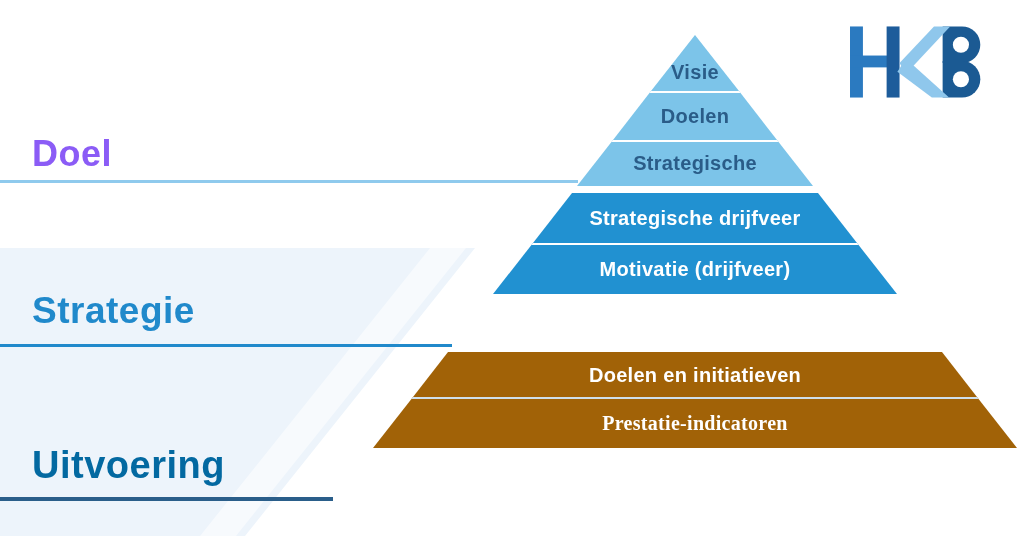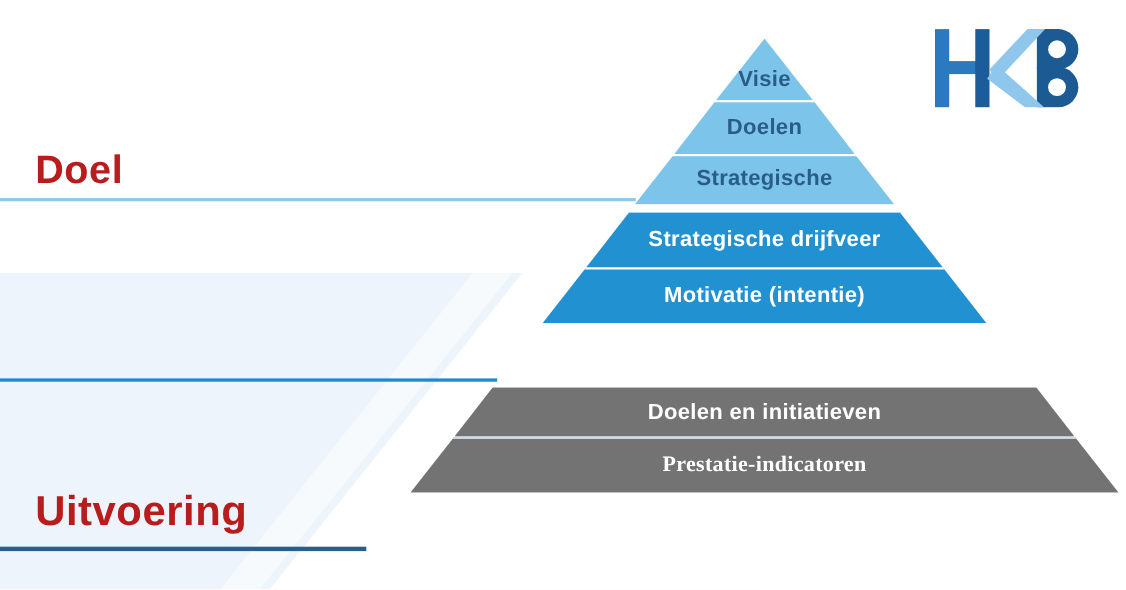--- a/index.html
+++ b/index.html
@@ -11,37 +11,37 @@
   .bg-band{
     position:absolute;inset:0;background:#edf4fb;
     clip-path:polygon(0 248px,475px 248px,245px 536px,0 536px);
   }
   .bg-stripe{
     position:absolute;inset:0;background:rgba(255,255,255,.55);
     clip-path:polygon(430px 248px,466px 248px,236px 536px,200px 536px);
   }
   
   .level-label{position:absolute;left:32px;font-weight:bold;letter-spacing:.5px;line-height:1;}
-  .label-doel{top:136px;font-size:36px;color:#b91c1c;}
+  .label-doel{top:136px;font-size:36px;color:#8b5cf6;}
   .label-strategie{top:292px;font-size:37px;color:#2089cb;}
-  .label-uitvoering{top:446px;font-size:38px;color:#b91c1c;}
+  .label-uitvoering{top:446px;font-size:38px;color:#0369a1;}
   .level-line{position:absolute;left:0;}
   .line-doel{top:180px;width:578px;height:3px;background:#8fcaed;}
   .line-strategie{top:344px;width:452px;height:3px;background:#2089cb;}
   .line-uitvoering{top:497px;width:333px;height:4px;background:#2a5e8a;}
   
   .row{position:absolute;left:0;width:1024px;}
   .row-label{
     position:absolute;left:695px;top:50%;transform:translate(-50%,-50%);
     font-weight:bold;font-size:20px;letter-spacing:.3px;white-space:nowrap;
   }
   .row.apex .row-label{top:auto;bottom:7px;transform:translateX(-50%);}
   .light{background:#7cc4e9;}
   .medium{background:#2191d1;}
-  .dark{background:#737373;}
+  .dark{background:#a16207;}
   .light .row-label{color:#2a5c88;}
   .medium .row-label,.dark .row-label{color:#ffffff;}
   .sep::before{content:"";position:absolute;left:0;right:0;top:0;height:2px;background:#ffffff;}
   .dark.sep::before{background:#cfdfeb;}
   .r1{top:35px;height:56px;clip-path:polygon(695px 0,739px 56px,651px 56px);}
   .r2{top:91px;height:49px;clip-path:polygon(651px 0,739px 0,777px 49px,613px 49px);}
   .r3{top:140px;height:46px;clip-path:polygon(613px 0,777px 0,813px 46px,577px 46px);}
   .r4{top:193px;height:50px;clip-path:polygon(572px 0,818px 0,857px 50px,533px 50px);}
   .r5{top:243px;height:51px;clip-path:polygon(533px 0,857px 0,897px 51px,493px 51px);}
   .r6{top:294px;height:51px;clip-path:polygon(493px 0,897px 0,937px 51px,453px 51px);}
@@ -55,40 +55,41 @@
 <body>
 
 <div class="stage">
 
   <div class="bg-band"></div>
   <div class="bg-stripe"></div>
 
   <div class="level-label label-doel">Doel</div>
   <div class="level-line line-doel"></div>
 
+  <div class="level-label label-strategie">Strategie</div>
   <div class="level-line line-strategie"></div>
 
   <div class="level-label label-uitvoering">Uitvoering</div>
   <div class="level-line line-uitvoering"></div>
 
   <div class="row apex light r1">
     <span class="row-label">Visie</span>
   </div>
   <div class="row light sep r2">
     <span class="row-label">Doelen</span>
   </div>
   <div class="row light sep r3">
     <span class="row-label">Strategische</span>
   </div>
 
   <div class="row medium r4">
     <span class="row-label">Strategische drijfveer</span>
   </div>
   <div class="row medium sep r5">
-    <span class="row-label">Motivatie (intentie)</span>
+    <span class="row-label">Motivatie (drijfveer)</span>
   </div>
 
   <div class="row dark r7">
     <span class="row-label">Doelen en initiatieven</span>
   </div>
   <div class="row dark sep r8">
     <span class="row-label">Prestatie-indicatoren</span>
   </div>
 
   <svg class="logo" viewBox="0 0 130 66" xmlns="http://www.w3.org/2000/svg">

